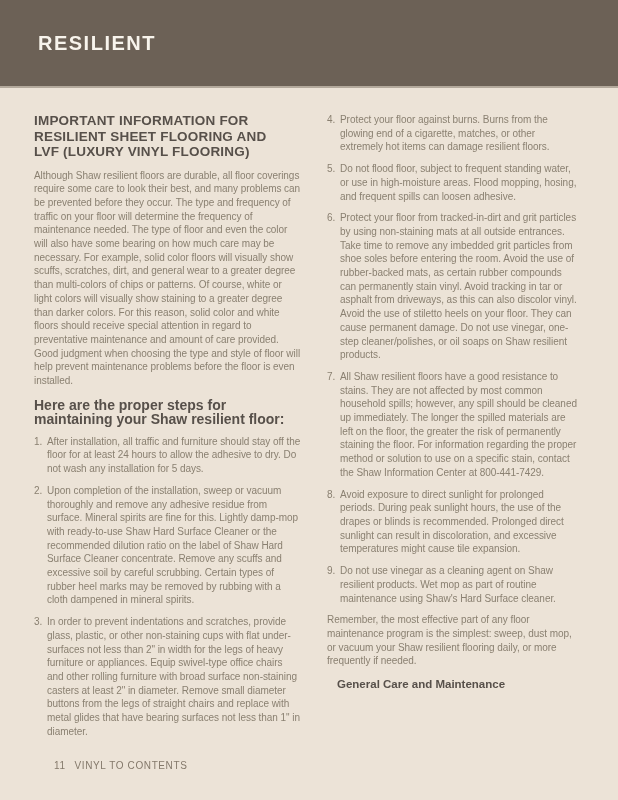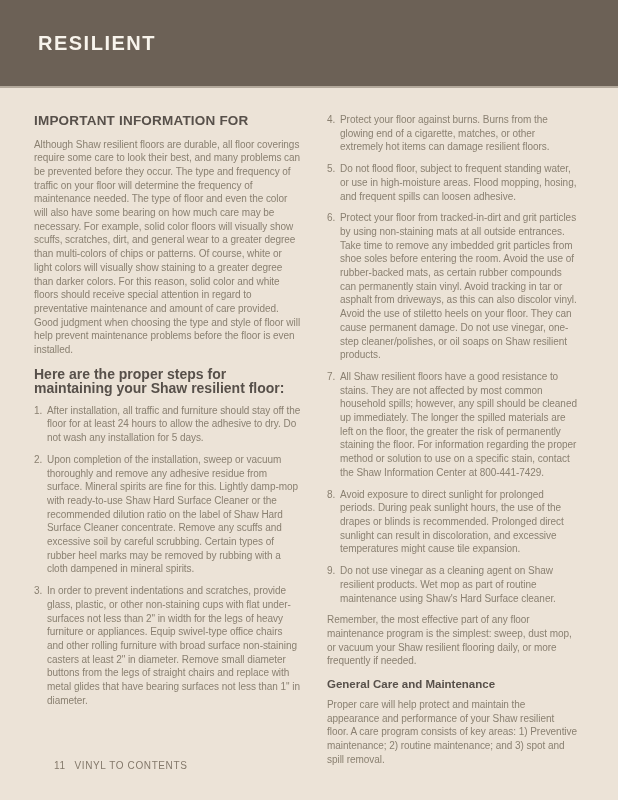--- a/index.html
+++ b/index.html
@@ -65,21 +65,21 @@
     margin: 10px 0 8px 0;
   }
   .step { display: flex; margin-bottom: 8px; }
   .step .num { flex: none; width: 13px; }
   .step .txt { flex: 1; min-width: 0; }
   .general-heading {
     color: var(--heading-text);
     font-size: 11.5px;
     line-height: 14px;
     font-weight: bold;
-    margin: 9px 0 7px 0;
+    margin: 9px 0 7px 10px;
   }
   .footer {
     position: absolute;
     left: 54px;
     top: 760px;
     display: flex;
     align-items: baseline;
     gap: 9px;
     color: var(--footer-text);
     font-size: 10px;
@@ -94,20 +94,22 @@
 
   <div class="header">
     <div class="page-title">RESILIENT</div>
   </div>
 
   <div class="content">
 
     <div class="col-left">
       <div class="section-heading">
         <span>IMPORTANT INFORMATION FOR</span>
+        <span>RESILIENT SHEET FLOORING AND</span>
+        <span>LVF (LUXURY VINYL FLOORING)</span>
       </div>
       <p class="body-text">Although Shaw resilient floors are durable, all floor coverings require some care to look their best, and many problems can be prevented before they occur. The type and frequency of traffic on your floor will determine the frequency of maintenance needed. The type of floor and even the color will also have some bearing on how much care may be necessary. For example, solid color floors will visually show scuffs, scratches, dirt, and general wear to a greater degree than multi-colors of chips or patterns. Of course, white or light colors will visually show staining to a greater degree than darker colors. For this reason, solid color and white floors should receive special attention in regard to preventative maintenance and amount of care provided. Good judgment when choosing the type and style of floor will help prevent maintenance problems before the floor is even installed.</p>
       <div class="steps-heading">Here are the proper steps for maintaining your Shaw resilient floor:</div>
 
       <div class="step">
         <span class="num">1.</span>
         <span class="txt">After installation, all traffic and furniture should stay off the floor for at least 24 hours to allow the adhesive to dry. Do not wash any installation for 5 days.</span>
       </div>
       <div class="step">
         <span class="num">2.</span>
@@ -139,21 +141,20 @@
       <div class="step">
         <span class="num">8.</span>
         <span class="txt">Avoid exposure to direct sunlight for prolonged periods. During peak sunlight hours, the use of the drapes or blinds is recommended. Prolonged direct sunlight can result in discoloration, and excessive temperatures might cause tile expansion.</span>
       </div>
       <div class="step">
         <span class="num">9.</span>
         <span class="txt">Do not use vinegar as a cleaning agent on Shaw resilient products. Wet mop as part of routine maintenance using Shaw's Hard Surface cleaner.</span>
       </div>
       <p class="body-text">Remember, the most effective part of any floor maintenance program is the simplest: sweep, dust mop, or vacuum your Shaw resilient flooring daily, or more frequently if needed.</p>
       <div class="general-heading">General Care and Maintenance</div>
-      <p class="body-text">Proper care will help protect and maintain the appearance and performance of your Shaw resilient floor. A care program consists of key areas: 1) Preventive maintenance; 2) routine maintenance; and 3) spot and spill removal.</p>
     </div>
 
   </div>
 
   <div class="footer">
     <span class="page-num">11</span>
     <span class="back-link">VINYL TO CONTENTS</span>
   </div>
 
 </div>

